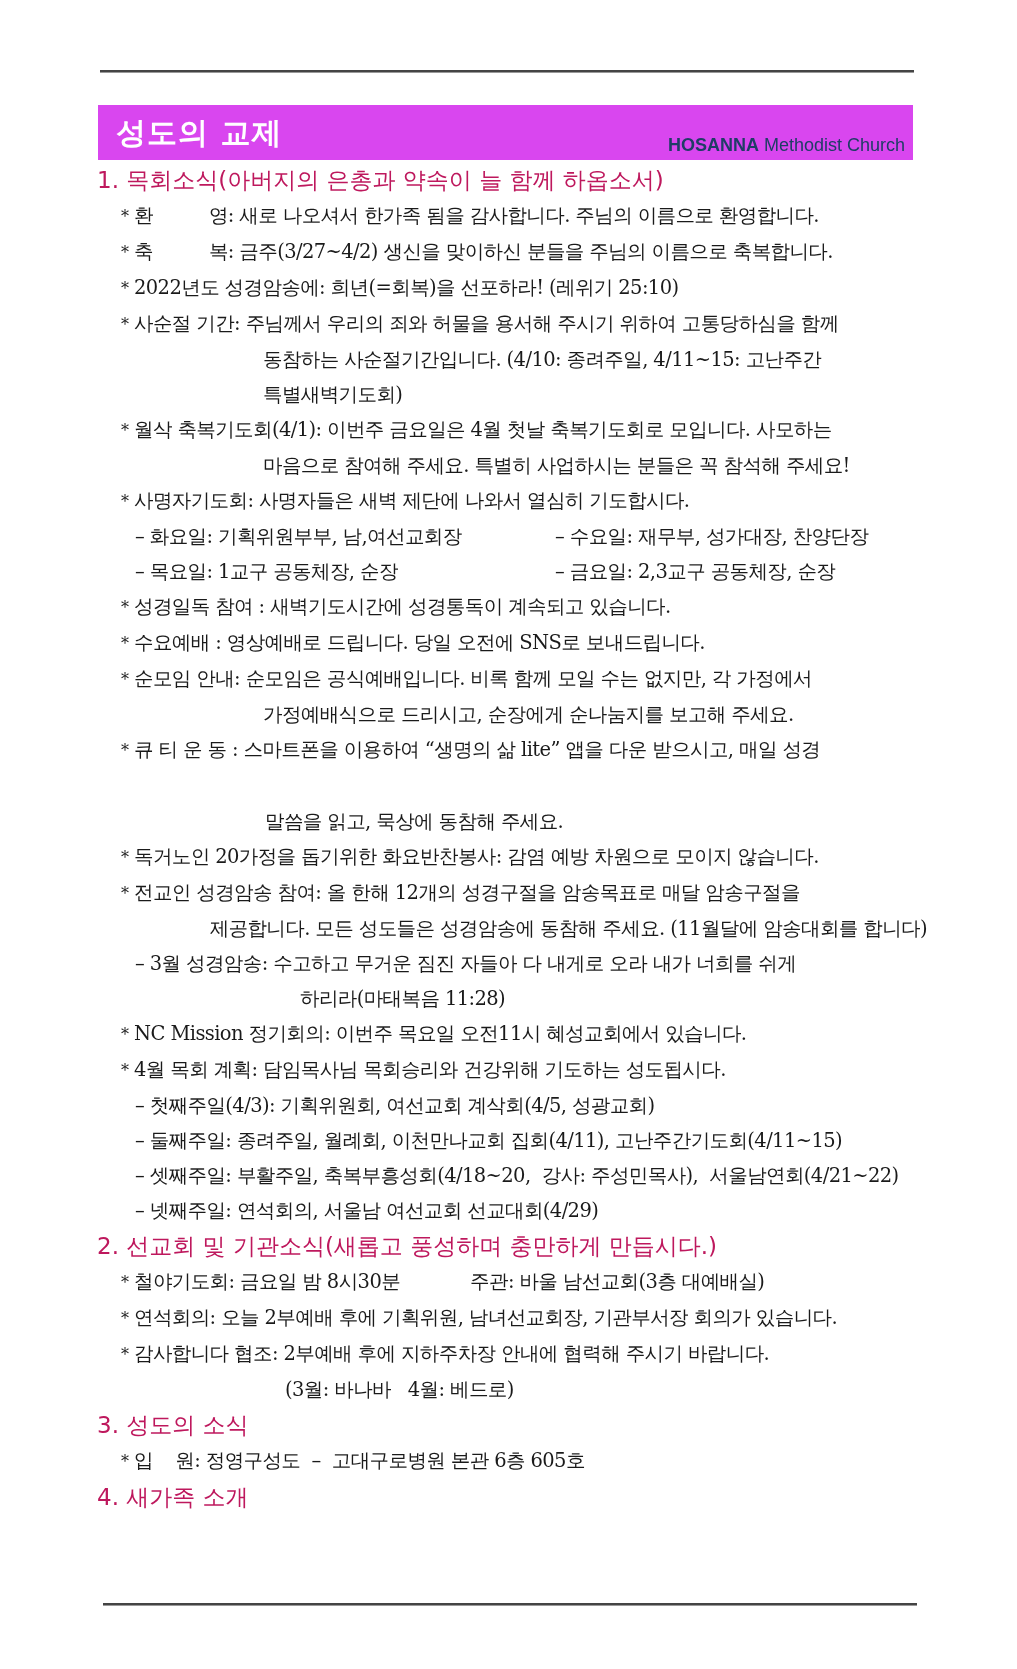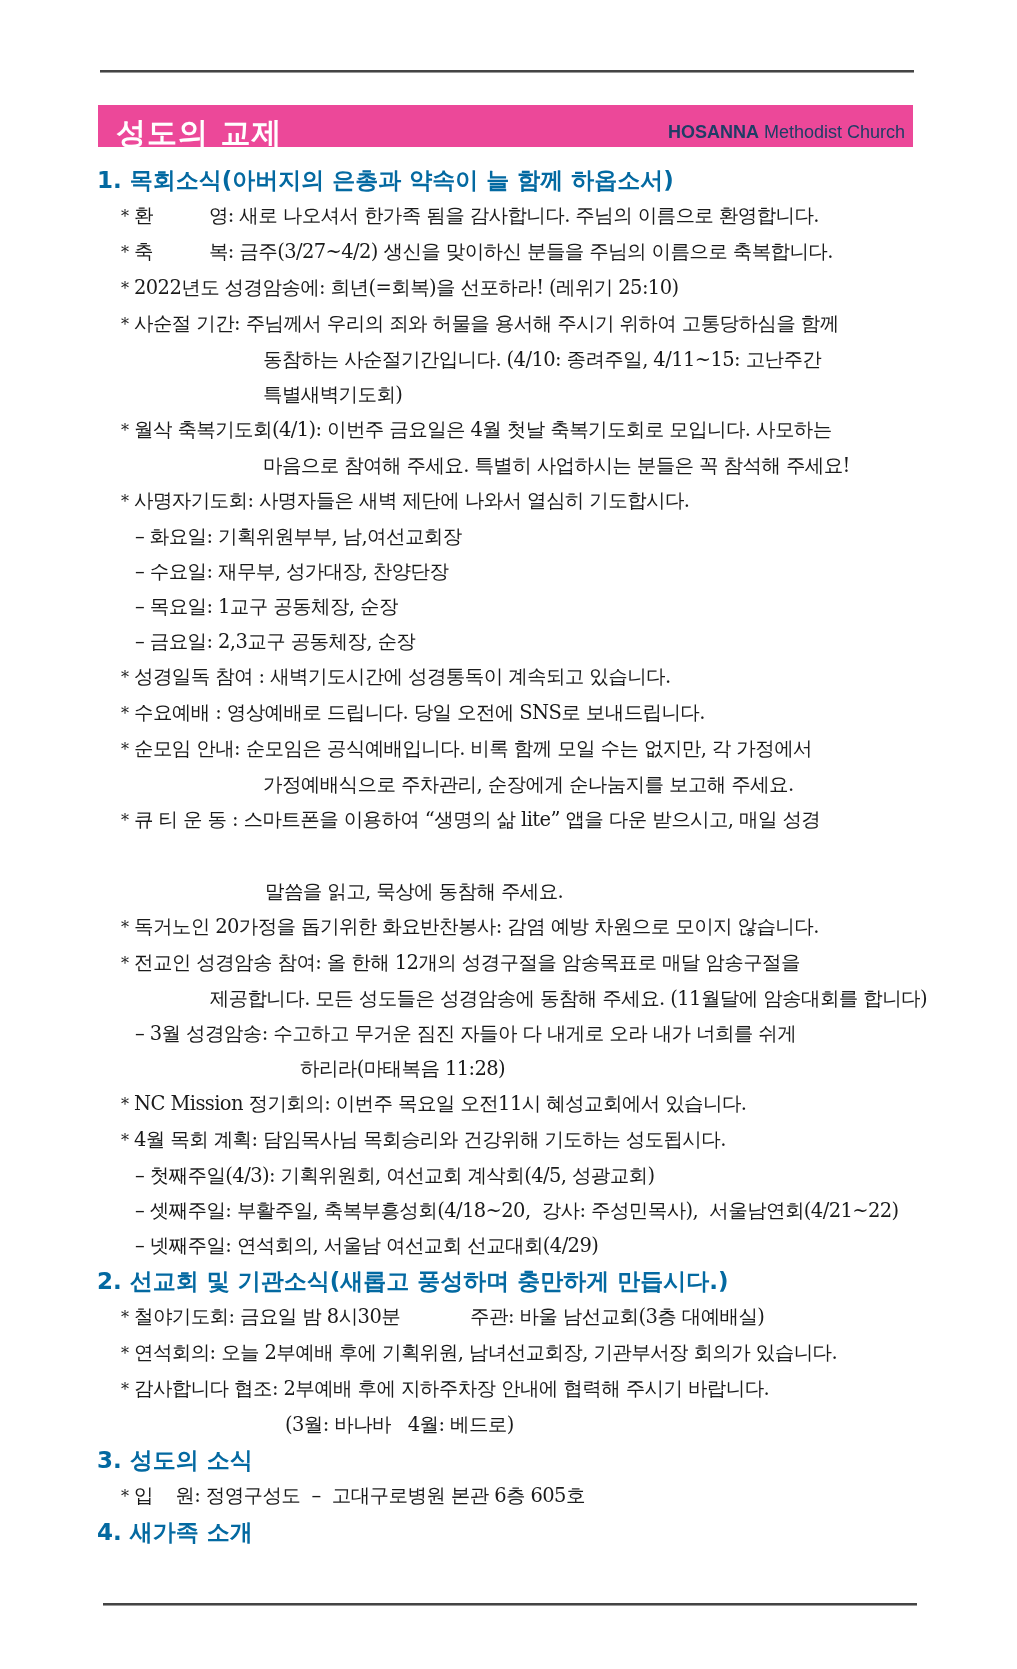--- a/index.html
+++ b/index.html
@@ -22,22 +22,22 @@
       border-bottom: 1px solid #999999;
     }
     .rule.top { left: 100px; width: 814px; top: 70px; }
     .rule.bottom { left: 103px; width: 814px; top: 1603px; }
 
     .banner {
       position: absolute;
       left: 98px;
       top: 105px;
       width: 815px;
-      height: 42px;
-      background: #ec4899;
+      height: 55px;
+      background: #d946ef;
     }
     .banner .title {
       position: absolute;
       left: 18px;
       top: 8px;
       font-family: "DejaVu Sans", sans-serif;
       font-weight: bold;
       font-size: 30px;
       color: #ffffff;
       letter-spacing: 1px;
@@ -53,38 +53,38 @@
     .banner .church b { font-weight: bold; }
 
     .content {
       position: absolute;
       left: 97px;
       top: 162px;
       width: 830px;
     }
     .section-title {
       font-family: "DejaVu Sans", sans-serif;
-      font-weight: bold;
+      font-weight: normal;
       font-size: 23px;
       line-height: 36px;
-      color: #0369a1;
+      color: #be185d;
       white-space: nowrap;
     }
     .section-title.spaced { }
     .line {
       font-size: 19.5px;
       line-height: 35px;
       white-space: nowrap;
       letter-spacing: -0.6px;
     }
     .b { padding-left: 24px; }
     .cont { padding-left: 166px; }
     .cont2 { padding-left: 168px; margin-top: 36px; }
     .cont3 { padding-left: 35px; text-align: right; }
-    .dash { padding-left: 38px; flex-direction: column; }
+    .dash { padding-left: 38px; }
     .dash-cont { padding-left: 203px; }
     .paren-cont { padding-left: 188px; }
     .star { font-size: 16px; display: inline-block; width: 13px; }
     .pair { display: flex; }
     .pair .left { width: 420px; }
     .gap { display: inline-block; width: 70px; }
   </style>
 </head>
 <body>
 
@@ -112,31 +112,32 @@
     <span class="left">– 화요일: 기획위원부부, 남,여선교회장</span>
     <span>– 수요일: 재무부, 성가대장, 찬양단장</span>
   </div>
   <div class="line dash pair">
     <span class="left">– 목요일: 1교구 공동체장, 순장</span>
     <span>– 금요일: 2,3교구 공동체장, 순장</span>
   </div>
   <div class="line b"><span class="star">*</span><span>성경일독 참여 : 새벽기도시간에 성경통독이 계속되고 있습니다.</span></div>
   <div class="line b"><span class="star">*</span><span>수요예배 : 영상예배로 드립니다. 당일 오전에 SNS로 보내드립니다.</span></div>
   <div class="line b"><span class="star">*</span><span>순모임 안내: 순모임은 공식예배입니다. 비록 함께 모일 수는 없지만, 각 가정에서</span></div>
-  <div class="line cont">가정예배식으로 주차관리, 순장에게 순나눔지를 보고해 주세요.</div>
+  <div class="line cont">가정예배식으로 드리시고, 순장에게 순나눔지를 보고해 주세요.</div>
   <div class="line b"><span class="star">*</span><span>큐 티 운 동 : 스마트폰을 이용하여 “생명의 삶 lite” 앱을 다운 받으시고, 매일 성경</span></div>
   <div class="line cont2">말씀을 읽고, 묵상에 동참해 주세요.</div>
   <div class="line b"><span class="star">*</span><span>독거노인 20가정을 돕기위한 화요반찬봉사: 감염 예방 차원으로 모이지 않습니다.</span></div>
   <div class="line b"><span class="star">*</span><span>전교인 성경암송 참여: 올 한해 12개의 성경구절을 암송목표로 매달 암송구절을</span></div>
   <div class="line cont3">제공합니다. 모든 성도들은 성경암송에 동참해 주세요. (11월달에 암송대회를 합니다)</div>
   <div class="line dash"><span>–</span> <span>3월 성경암송: 수고하고 무거운 짐진 자들아 다 내게로 오라 내가 너희를 쉬게</span></div>
   <div class="line dash-cont">하리라(마태복음 11:28)</div>
   <div class="line b"><span class="star">*</span><span>NC Mission 정기회의: 이번주 목요일 오전11시 혜성교회에서 있습니다.</span></div>
   <div class="line b"><span class="star">*</span><span>4월 목회 계획: 담임목사님 목회승리와 건강위해 기도하는 성도됩시다.</span></div>
   <div class="line dash"><span>–</span> <span>첫째주일(4/3): 기획위원회, 여선교회 계삭회(4/5, 성광교회)</span></div>
+  <div class="line dash"><span>–</span> <span>둘째주일: 종려주일, 월례회, 이천만나교회 집회(4/11), 고난주간기도회(4/11~15)</span></div>
   <div class="line dash"><span>–</span> <span style="white-space:pre">셋째주일: 부활주일, 축복부흥성회(4/18~20,  강사: 주성민목사),  서울남연회(4/21~22)</span></div>
   <div class="line dash"><span>–</span> <span>넷째주일: 연석회의, 서울남 여선교회 선교대회(4/29)</span></div>
 
   <div class="section-title spaced">2. 선교회 및 기관소식(새롭고 풍성하며 충만하게 만듭시다.)</div>
   <div class="line b"><span class="star">*</span><span>철야기도회: 금요일 밤 8시30분</span><span class="gap"></span><span>주관: 바울 남선교회(3층 대예배실)</span></div>
   <div class="line b"><span class="star">*</span><span>연석회의: 오늘 2부예배 후에 기획위원, 남녀선교회장, 기관부서장 회의가 있습니다.</span></div>
   <div class="line b"><span class="star">*</span><span>감사합니다 협조: 2부예배 후에 지하주차장 안내에 협력해 주시기 바랍니다.</span></div>
   <div class="line paren-cont" style="white-space:pre">(3월: 바나바   4월: 베드로)</div>
 
   <div class="section-title spaced">3. 성도의 소식</div>

